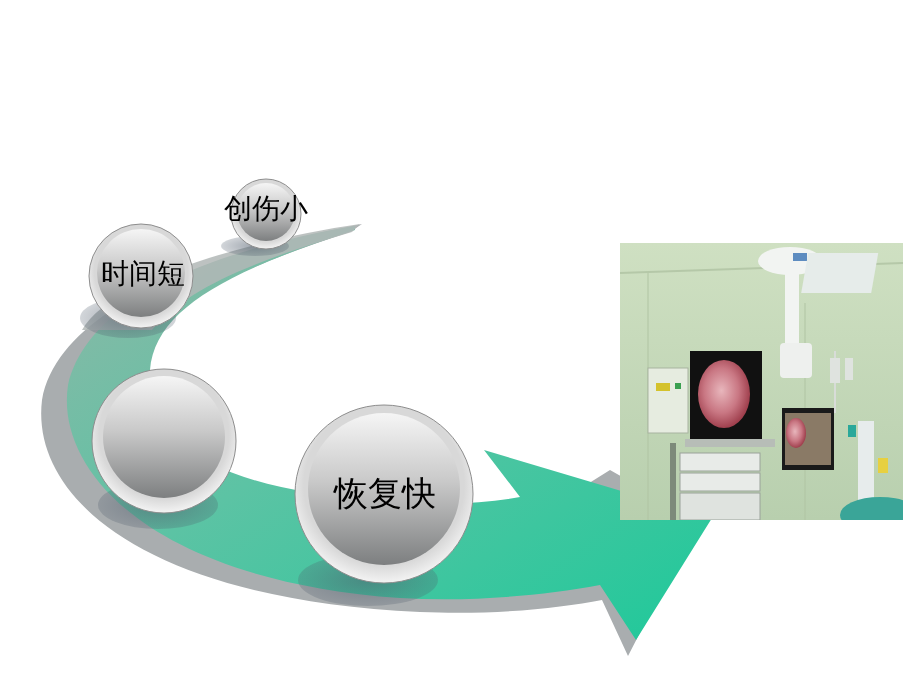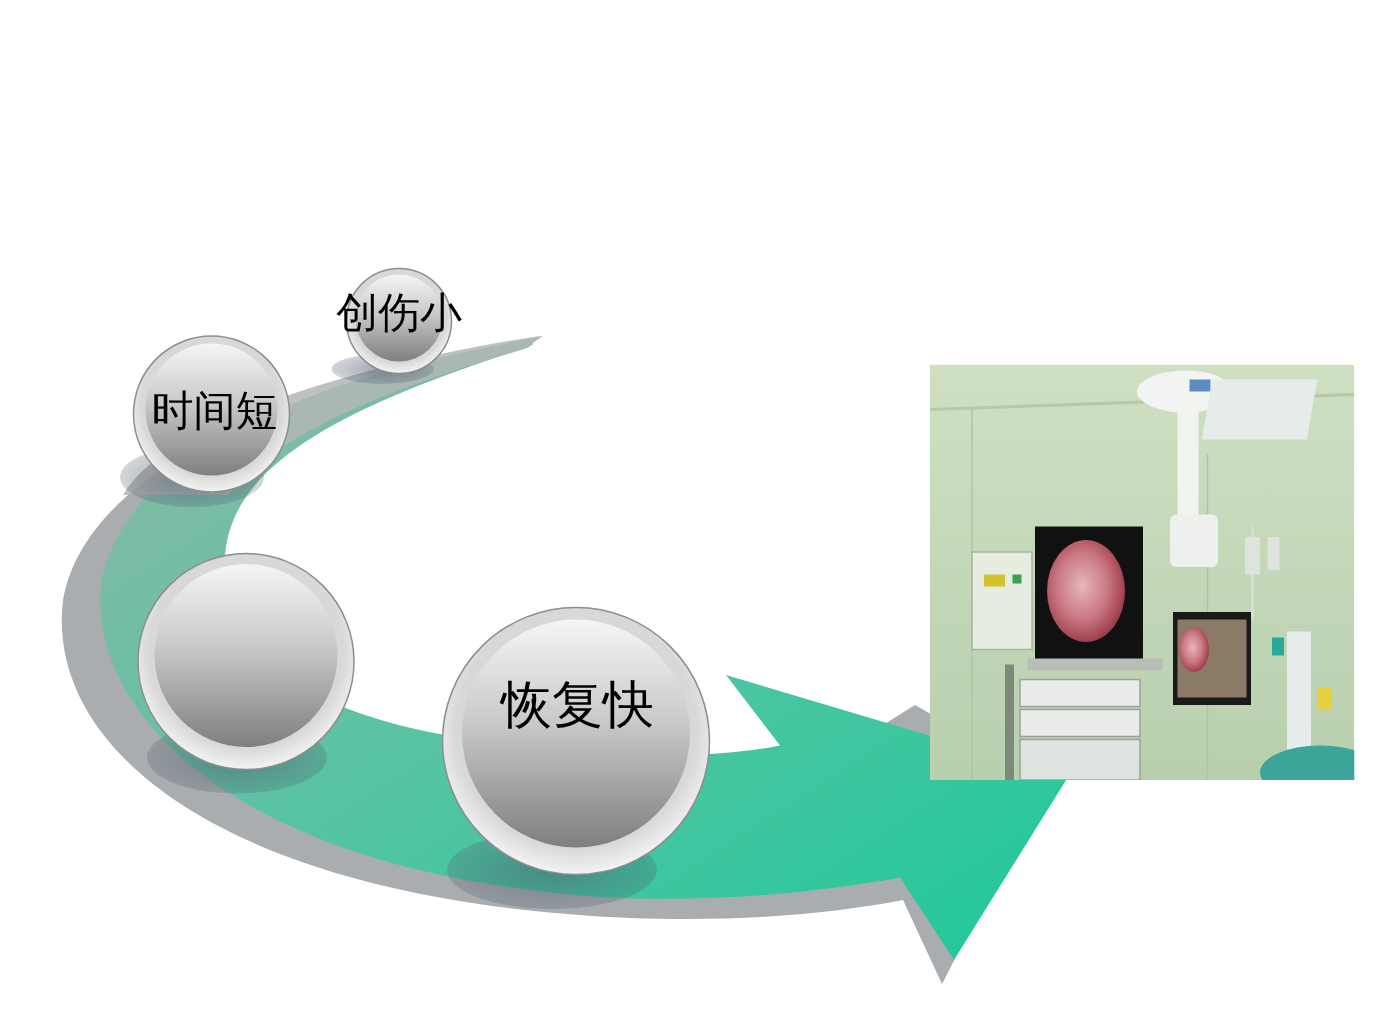--- a/index.html
+++ b/index.html
@@ -92,21 +92,21 @@
     </g>
     <g>
       <circle cx="384" cy="494" r="89" fill="url(#sphereOuter)" stroke="#8d8d8d" stroke-width="1"></circle>
       <circle cx="384" cy="489" r="76" fill="url(#sphereInner)"></circle>
     </g>
   </svg>
 
   
   <div class="label" style="left:143px; top:274px; font-size:28px;">时间短</div>
   <div class="label" style="left:266px; top:209px; font-size:28px;">创伤小</div>
-  <div class="label" style="left:385px; top:470px; font-size:34px;">恢复快</div>
+  <div class="label" style="left:385px; top:494px; font-size:34px;">恢复快</div>
 
   
   <div id="photo">
     <svg width="283" height="277" viewBox="0 0 283 277" xmlns="http://www.w3.org/2000/svg">
       <defs>
         <linearGradient id="wall" x1="0" y1="0" x2="0" y2="1">
           <stop offset="0" stop-color="#cfe0c2"></stop>
           <stop offset="1" stop-color="#b8cfae"></stop>
         </linearGradient>
         <radialGradient id="tissue" cx="0.45" cy="0.45" r="0.55">

